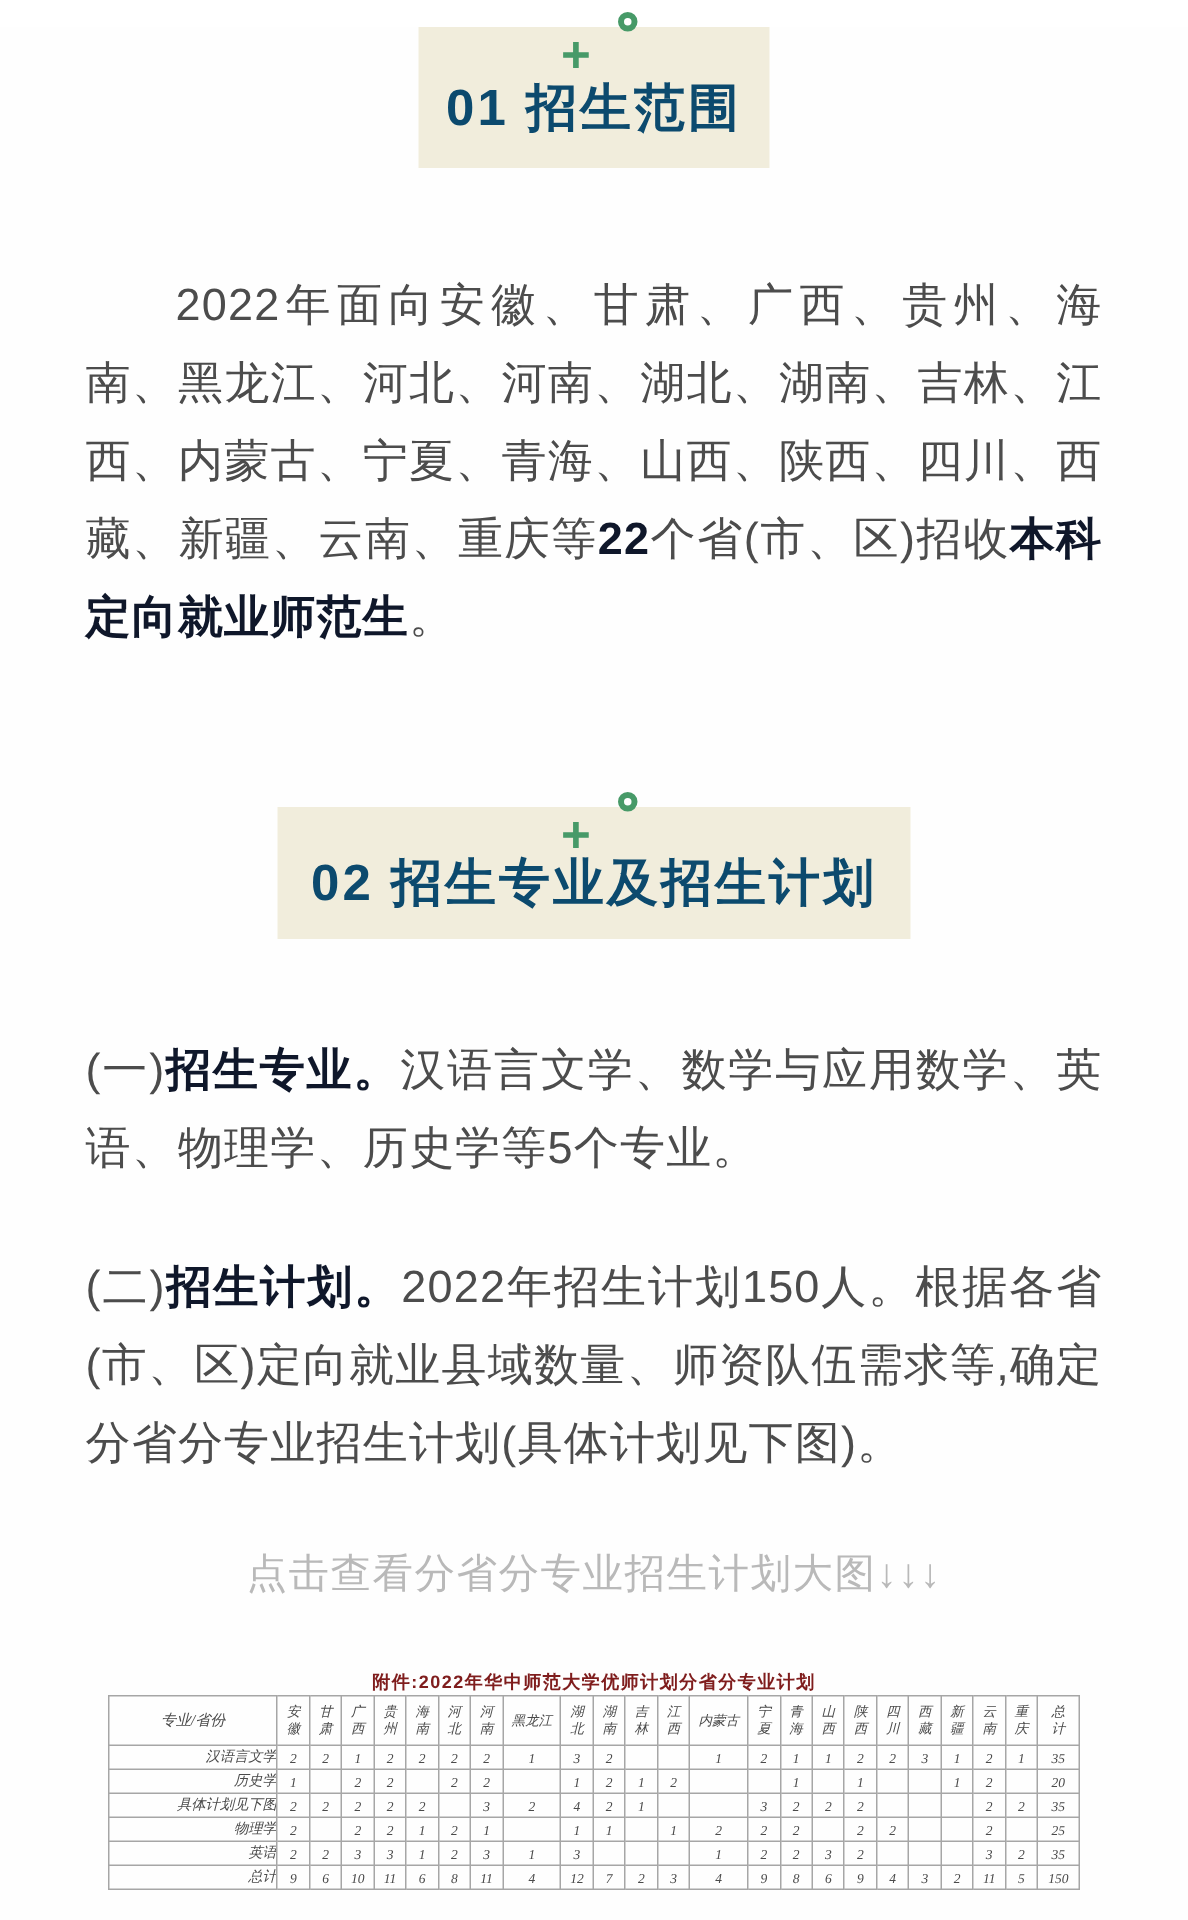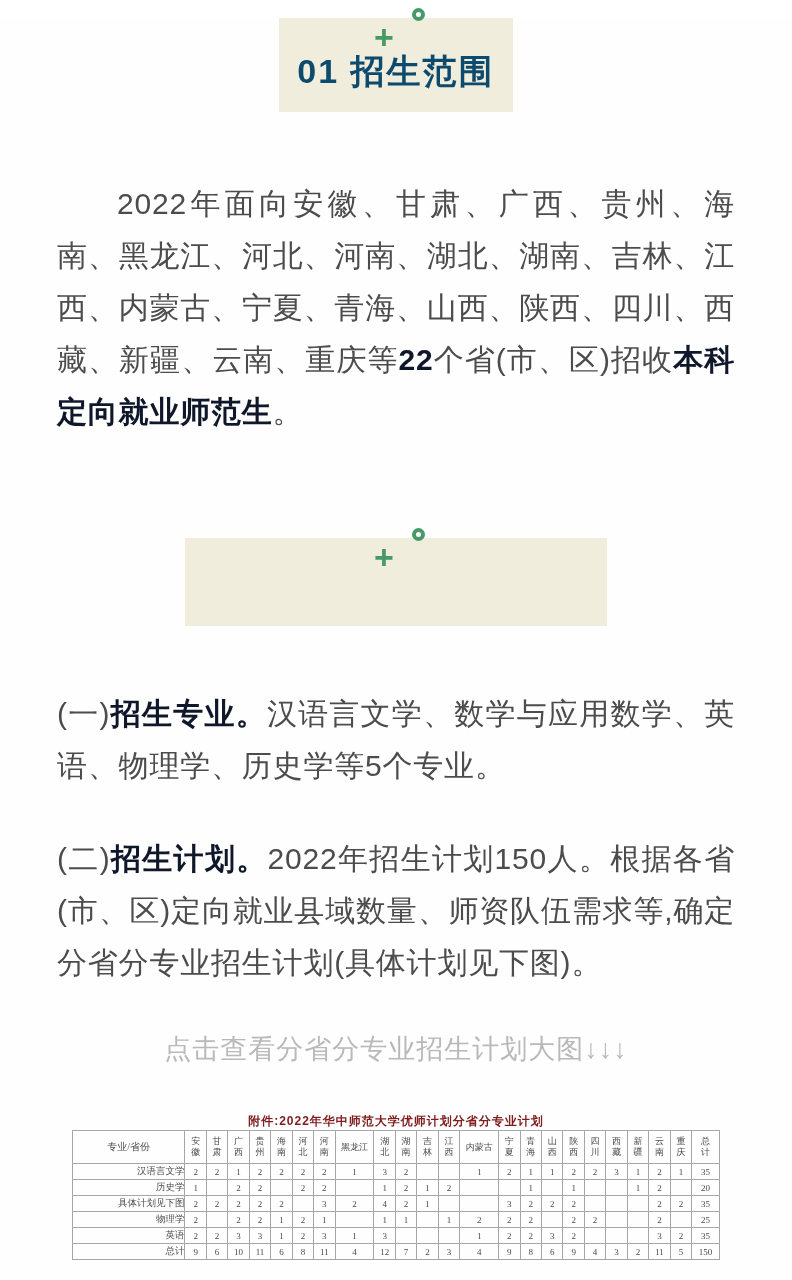--- a/index.html
+++ b/index.html
@@ -76,20 +76,21 @@
     color: #7f1d1d;
     letter-spacing: 1px;
     font-family: Liberation Sans, sans-serif;
   }
   .table-figure { width: 648px; margin: 8px auto 0; }
   table.plan-table {
     border-collapse: collapse;
     table-layout: fixed;
     width: 648px;
     font-family: "Liberation Serif", "DejaVu Serif", serif;
+    font-style: italic;
   }
   .plan-table th, .plan-table td {
     border: 1px solid #a6a6a6;
     text-align: center;
     vertical-align: middle;
     color: #4a4a4a;
     font-weight: 400;
     padding: 0;
     overflow: hidden;
   }
@@ -110,20 +111,21 @@
     <span class="plus-icon">+</span>
     <span class="circle-icon"></span>
     <div class="title">01 招生范围</div>
   </div>
 
   <p class="body-text p-scope"><span>2022年面向安徽、甘肃、广西、贵州、海南、黑龙江、河北、河南、湖北、湖南、吉林、江西、内蒙古、宁夏、青海、山西、陕西、四川、西藏、新疆、云南、重庆等</span><span class="accent">22</span><span>个省(市、区)招收</span><span class="accent">本科定向就业师范生</span><span>。</span></p>
 
   <div class="section-header header-02">
     <span class="plus-icon">+</span>
     <span class="circle-icon"></span>
+    <div class="title">02 招生专业及招生计划</div>
   </div>
 
   <p class="body-text p-majors"><span>(一)</span><span class="accent">招生专业。</span><span>汉语言文学、数学与应用数学、英语、物理学、历史学等5个专业。</span></p>
 
   <p class="body-text p-plan"><span>(二)</span><span class="accent">招生计划。</span><span>2022年招生计划150人。根据各省(市、区)定向就业县域数量、师资队伍需求等,确定分省分专业招生计划(具体计划见下图)。</span></p>
 
   <p class="caption">点击查看分省分专业招生计划大图↓↓↓</p>
 
   <div class="table-figure">
     <div class="attachment-title">附件:2022年华中师范大学优师计划分省分专业计划</div>

